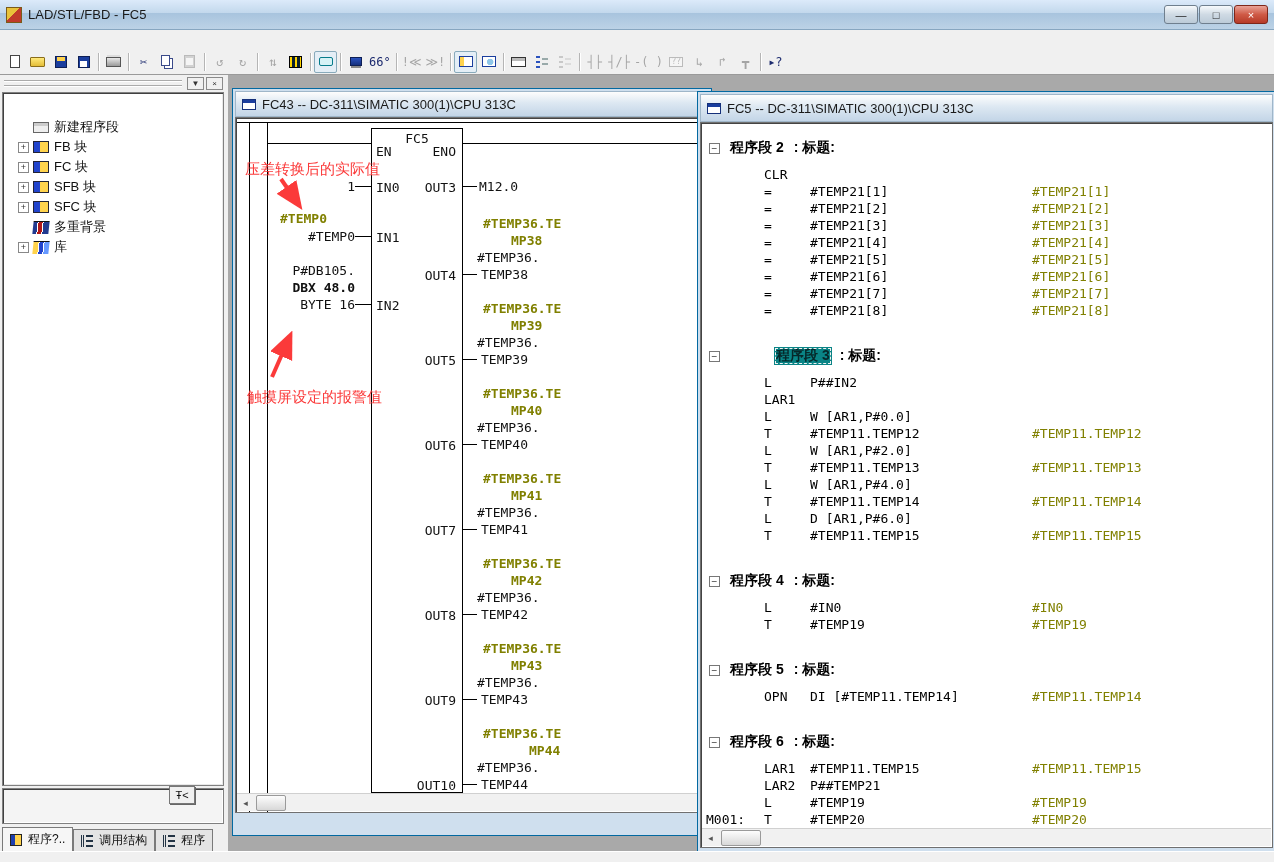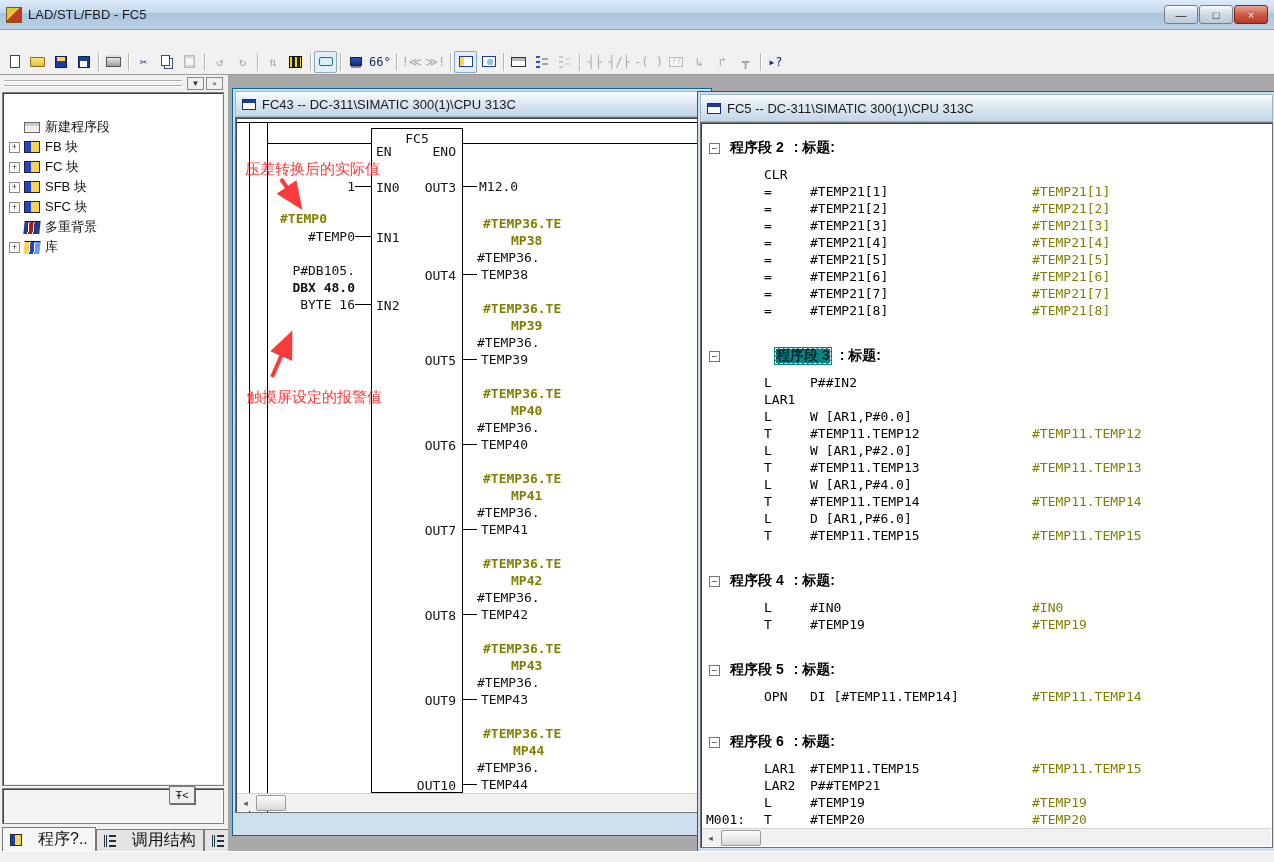--- a/index.html
+++ b/index.html
@@ -49,35 +49,35 @@
   .i-box{width:14px;height:10px;border:1px solid #666;background:#fff;font-size:8px;display:flex;align-items:center;justify-content:center;color:#666;}
 
   
   .sidebar{position:absolute;left:0;top:75px;width:228px;height:787px;background:#f0f0f0;}
   .grip{position:absolute;left:2px;top:2px;width:222px;height:13px;}
   .grip .lines{position:absolute;left:2px;top:3px;width:178px;height:7px;border-top:2px groove #fff;border-bottom:2px groove #fff;}
   .grip .gbtn{position:absolute;top:0;width:17px;height:13px;border:1px solid #8a8a8a;background:#f0f0f0;font-size:8px;
     display:flex;align-items:center;justify-content:center;color:#333;}
   .treebox{position:absolute;left:2px;top:17px;width:222px;height:694px;background:#fff;
     border:1px solid #808080;box-shadow:inset 1px 1px 0 #404040,inset -1px -1px 0 #e8e8e8;padding-top:24px;overflow:hidden;}
-  .trow{display:flex;align-items:center;height:20px;padding-left:6px;}
+  .trow{display:flex;align-items:center;height:20px;padding-left:15px;}
   .texp{width:11px;height:11px;border:1px solid #888;background:#fff;font-size:9px;line-height:9px;text-align:center;color:#333;flex:0 0 11px;}
   .texp.empty{border:none;background:transparent;}
   .tico{margin:0 5px 0 4px;flex:0 0 16px;height:13px;}
   .t-netnew{width:16px;height:11px;background:#eee;border:1px solid #666;box-shadow:inset 0 3px 0 #ccc;}
   .t-blk{width:16px;height:12px;background:linear-gradient(90deg,#2244cc 6px,#ffd34d 6px);border:1px solid #223;}
   .t-multi{width:14px;height:13px;background:linear-gradient(90deg,#223a8f 0 4px,#fff 4px 5px,#b01818 5px 9px,#fff 9px 10px,#223a8f 10px 14px);transform:skewX(-6deg);border-top:1px solid #111;}
   .t-lib{width:14px;height:13px;background:linear-gradient(90deg,#ffd34d 0 5px,#fff 5px 6px,#2244cc 6px 10px,#fff 10px 11px,#6699ff 11px 14px);transform:skewX(-6deg);border-top:1px solid #111;}
   .minipanel{position:absolute;left:2px;top:713px;width:222px;height:36px;background:#f4f4f4;
     border:1px solid #808080;box-shadow:inset 1px 1px 0 #404040,inset -1px -1px 0 #fff;}
   .ovbtn{position:absolute;right:28px;top:-3px;width:26px;height:18px;border:1px solid #777;background:#f0f0f0;
     font-size:11px;display:flex;align-items:center;justify-content:center;box-shadow:1px 1px 0 #666;}
   .tabs{position:absolute;left:2px;top:752px;display:flex;align-items:flex-end;height:24px;}
-  .tab{display:flex;align-items:center;gap:16px;height:22px;padding:0 7px;border:1px solid #7a7a7a;border-bottom:none;
-    background:#e4e4e4;font-size:16px;white-space:nowrap;}
+  .tab{display:flex;align-items:center;gap:6px;height:22px;padding:0 7px;border:1px solid #7a7a7a;border-bottom:none;
+    background:#e4e4e4;font-size:12px;white-space:nowrap;}
   .tab.active{background:#f6f6f6;height:24px;box-shadow:0 2px 0 #f6f6f6;}
   .tabico{width:12px;height:12px;flex:0 0 12px;}
   .tb1{background:linear-gradient(90deg,#1d3fae 4px,#ffd34d 4px);border:1px solid #222;}
   .tb2{background-image:repeating-linear-gradient(#234 0 2px,transparent 2px 5px);background-size:9px 12px;background-position:2px 0;background-repeat:no-repeat;border-left:3px double #234;}
 
   
   .mdi{position:absolute;left:228px;top:75px;width:1046px;height:776px;background:#a9a9a9;overflow:hidden;}
   .mdiwin{position:absolute;background:#cfdfee;border:1px solid #0369a1;padding:2px;}
   .mtitle{height:26px;display:flex;align-items:center;gap:6px;padding:0 6px;
     background:linear-gradient(180deg,#fdfdfd,#dde8f2 45%,#c3d5e7);border:1px solid #9fb6c9;}
@@ -349,21 +349,21 @@
               <span class="abs sym" style="left: 274px; top: 454px;">MP42</span>
               <span class="abs " style="left: 240px; top: 471px;">#TEMP36.</span>
               <span class="abs " style="left: 244px; top: 488px;">TEMP42</span>
               <div class="hline" style="left: 226px; top: 580px; width: 14px;"></div>
               <span class="abs sym" style="left: 246px; top: 522px;">#TEMP36.TE</span>
               <span class="abs sym" style="left: 274px; top: 539px;">MP43</span>
               <span class="abs " style="left: 240px; top: 556px;">#TEMP36.</span>
               <span class="abs " style="left: 244px; top: 573px;">TEMP43</span>
               <div class="hline" style="left: 226px; top: 665px; width: 14px;"></div>
               <span class="abs sym" style="left: 246px; top: 607px;">#TEMP36.TE</span>
-              <span class="abs sym" style="left: 264px; top: 624px; padding-left: 12px;">MP44</span>
+              <span class="abs sym" style="left: 280px; top: 624px; padding-left: 12px;">MP44</span>
               <span class="abs " style="left: 240px; top: 641px;">#TEMP36.</span>
               <span class="abs " style="left: 244px; top: 658px;">TEMP44</span>
             </div>
 
           <span class="note" style="left:8px;top:43px">压差转换后的实际值</span>
           <span class="note" style="left:10px;top:271px">触摸屏设定的报警值</span>
           <svg class="arrows" width="470" height="694">
             <defs>
               <marker id="ah" markerWidth="7" markerHeight="7" refX="5.5" refY="3" orient="auto">
                 <path d="M0,0 L7,3 L0,6 z" fill="#fb3a3a"></path>

